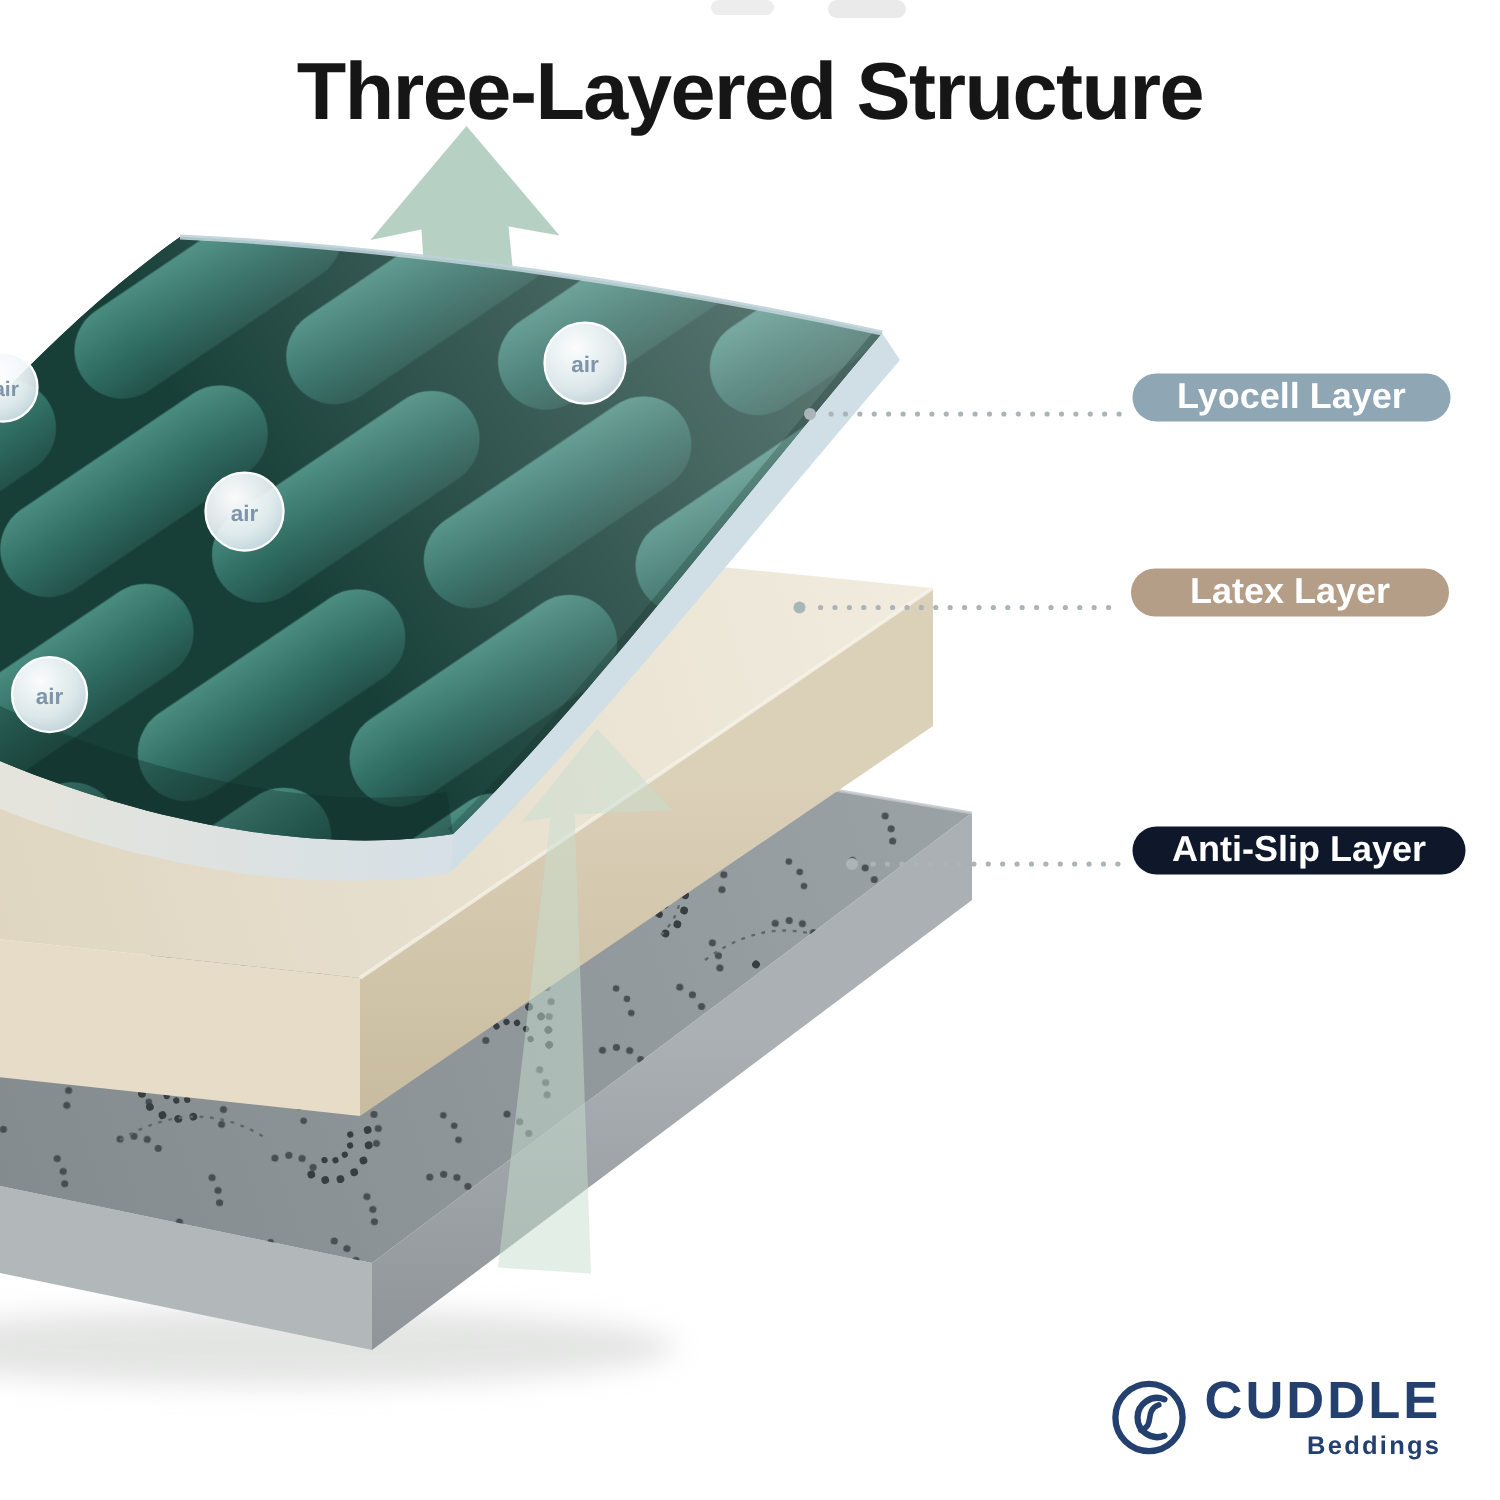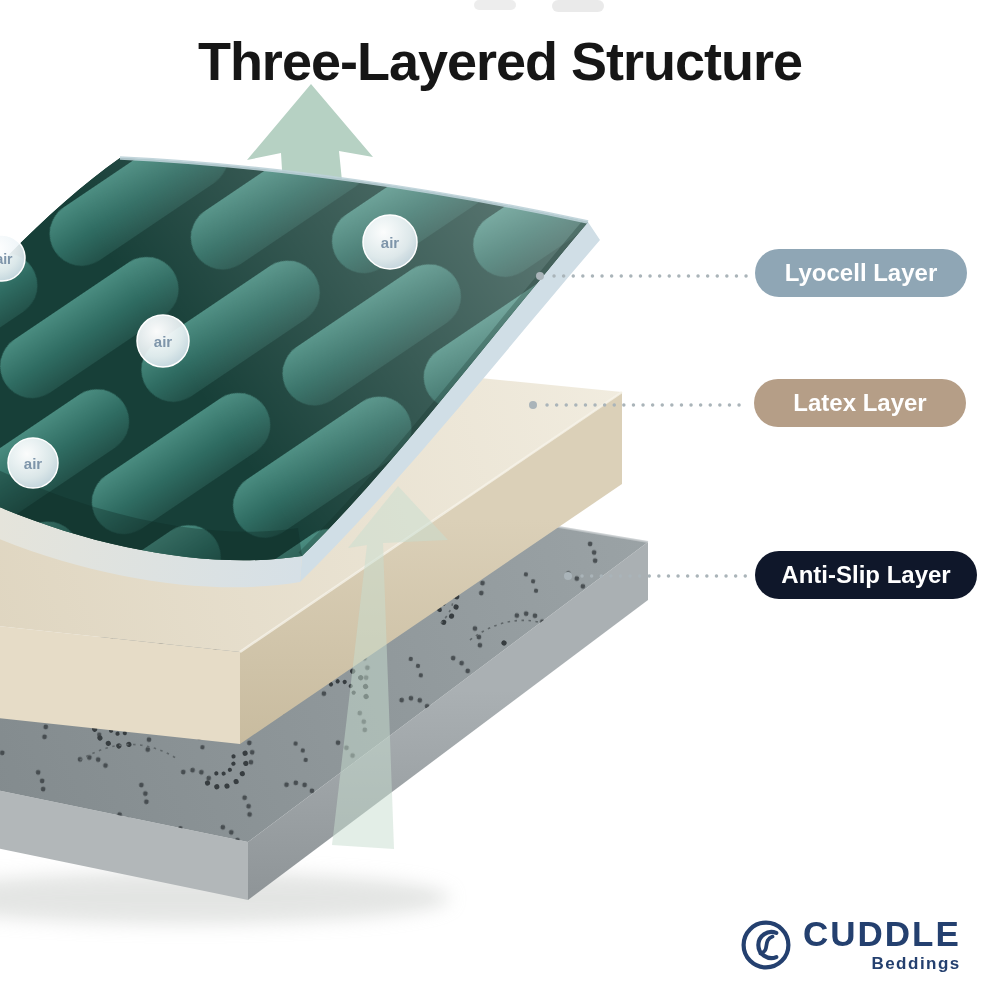--- a/index.html
+++ b/index.html
@@ -7,21 +7,21 @@
   body { background:#ffffff; font-family:"Liberation Sans", sans-serif; overflow:hidden; }
   .canvas { position:relative; width:1000px; height:1000px; background:#ffffff; }
   .title {
     position:absolute; top:14px; left:0; width:100%;
     text-align:center; font-size:54px; font-weight:700; color:#161616;
     letter-spacing:-1px;
     margin-top:16px;
   }
   svg.illus { position:absolute; left:0; top:0; width:1000px; height:1000px; }
   .pill {
-    position:absolute; height:48px; border-radius:24px;
+    position:absolute; height:32px; border-radius:24px;
     color:#ffffff; font-size:24px; font-weight:bold;
     display:flex; align-items:center; justify-content:center;
     white-space:nowrap;
   }
   #pill-lyocell  { left:755px; top:249px; width:212px; }
   #pill-latex    { left:754px; top:379px; width:212px; }
   #pill-antislip { left:755px; top:551px; width:222px; }
   .logo { position:absolute; left:738px; top:916px; display:flex; align-items:center; gap:9px; }
   .logo-icon { width:56px; height:56px; }
   .logo-text { display:flex; flex-direction:column; align-items:flex-end; }

